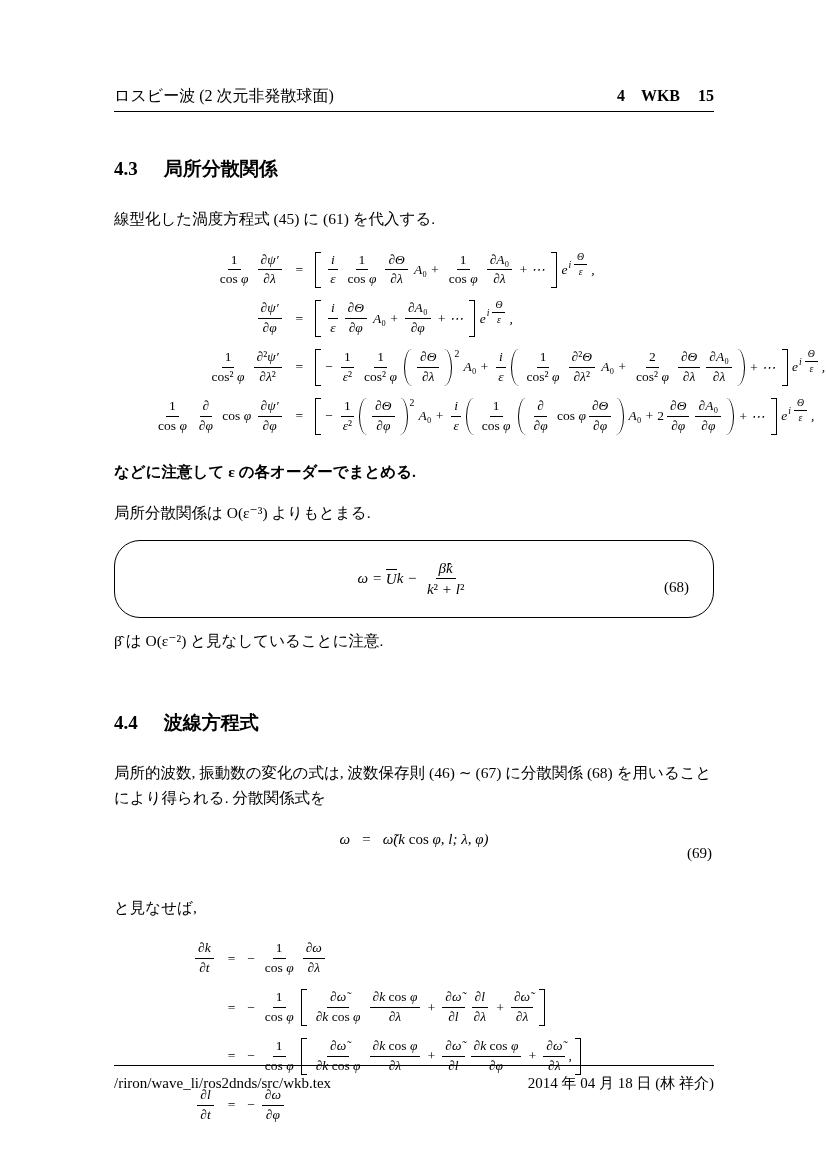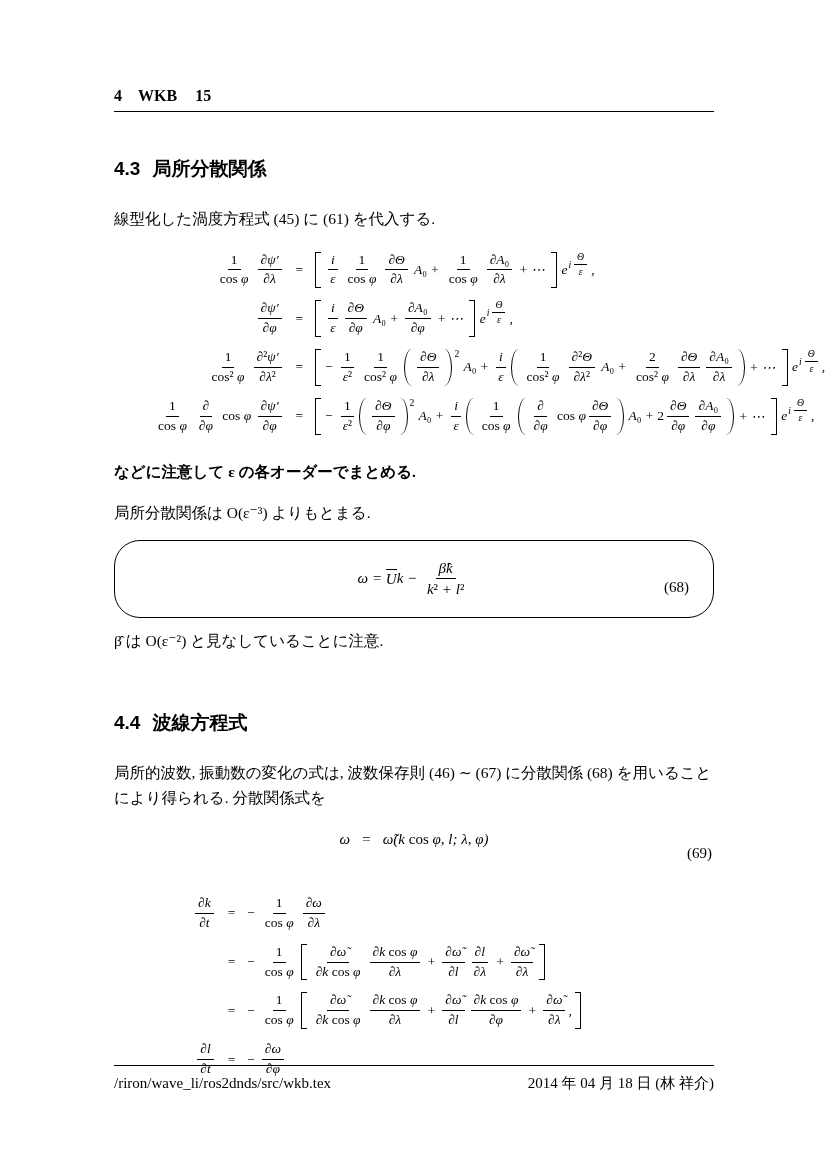--- a/index.html
+++ b/index.html
@@ -24,21 +24,21 @@
   .hdr-right{display:flex;align-items:baseline;}
   .hdr-right .sec{font-weight:bold;}
   .hdr-right .pg{font-weight:bold;margin-left:18px;}
   
   .h2{
     font-weight:bold;
     font-size:19px;
     margin:44px 0 24px 0;
     font-family:"Liberation Sans","DejaVu Sans",sans-serif;
   }
-  .h2 .num{font-family:Liberation Sans, sans-serif;margin-right:12px;text-align:center;}
+  .h2 .num{font-family:Liberation Serif, serif;margin-right:26px;text-align:center;}
   .para{font-size:15.5px;line-height:1.65;margin:16px 0;}
   
   .math{font-size:13.5px;color:#000;}
   .mline{display:inline-flex;align-items:center;white-space:nowrap;}
   .it{font-style:italic;white-space:pre;}
   .rm{font-style:normal;white-space:pre;}
   .frac{display:inline-flex;flex-direction:column;align-items:center;vertical-align:middle;margin:0 3px;line-height:1.25;}
   .fnum,.fden{display:inline-flex;align-items:center;justify-content:center;padding:0 3px;}
   .fnum{border-bottom:1px solid #000;padding-bottom:1px;}
   .fden{padding-top:1px;}
@@ -86,20 +86,21 @@
     gap:8px;
   }
 </style>
 </head>
 <body>
 
 <div class="page">
   <div class="content">
 
     <div class="hdr">
+      <span>ロスビー波 (2 次元非発散球面)</span>
       <span class="hdr-right">
         <span class="sec">4　WKB</span>
         <span class="pg">15</span>
       </span>
     </div>
 
     <div class="h2">
       <span class="num">4.3</span><span>局所分散関係</span>
     </div>
 
@@ -594,20 +595,21 @@
 
     <div class="disp math" style="font-size:15px;">
       <span><span class="mline">
             <span class="it">ω   =   ω̃(k </span>
             <span class="rm">cos</span>
             <span class="it"> φ, l; λ, φ)</span>
           </span></span>
       <span class="eqno">(69)</span>
     </div>
 
+    <div class="para">と見なせば,</div>
 
     <div class="align align2 math">
         <span class="lhs">
           <span class="frac">
             <span class="fnum">
               <span class="it">∂k</span>
             </span>
             <span class="fden">
               <span class="it">∂t</span>
             </span>

